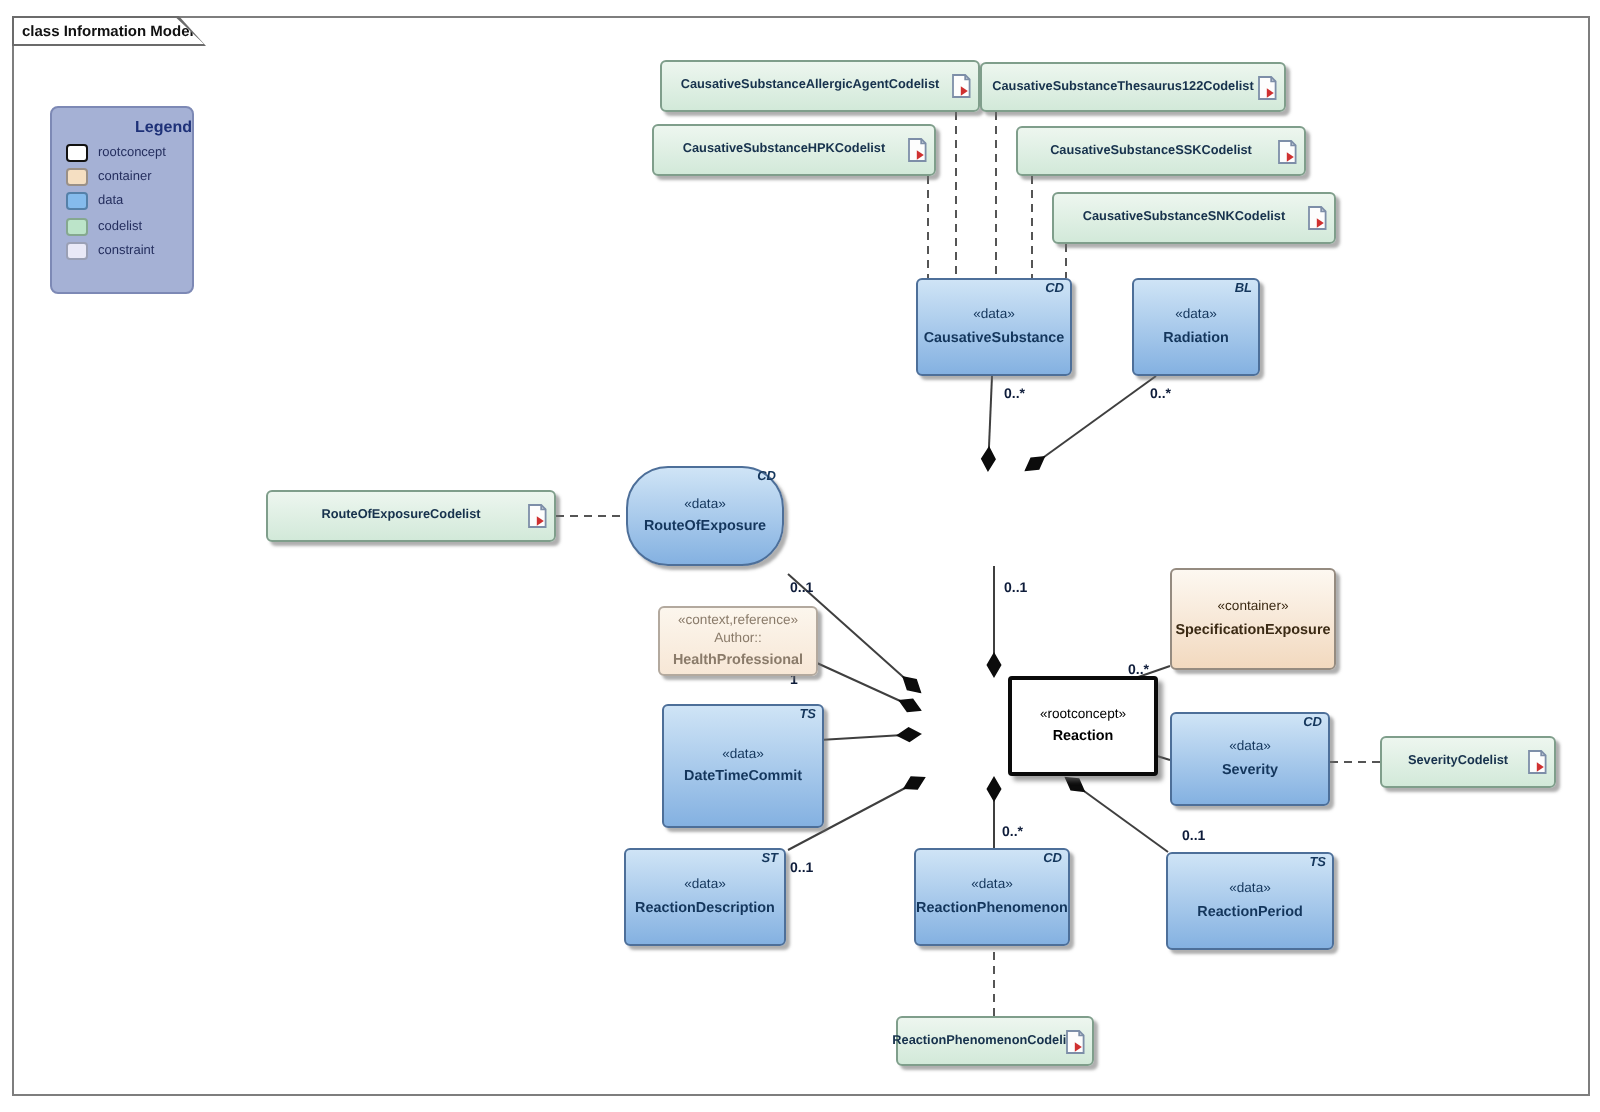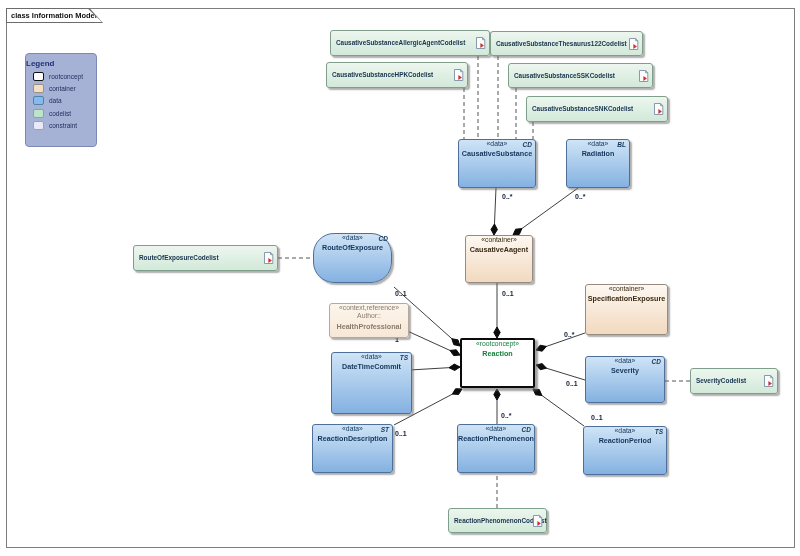--- a/index.html
+++ b/index.html
@@ -14,41 +14,41 @@
              display:flex;align-items:center;padding-left:4px;
              font-size:7.5px;font-weight:bold;color:#111;}
   svg.edges{position:absolute;left:0;top:0;z-index:1;}
   svg.edges line.solid{stroke:#3f3f3f;stroke-width:1;}
   svg.edges line.dashed{stroke:#555;stroke-width:1;stroke-dasharray:4,3;}
   svg.edges polygon.diamond{fill:#0c0c0c;stroke:#0c0c0c;}
   svg.edges text.edge-label{font-family:"Liberation Sans",sans-serif;font-size:7px;
              font-weight:bold;fill:#0e1c3a;}
   .nodes{position:absolute;left:0;top:0;width:100%;height:100%;z-index:2;pointer-events:none;}
   .node{position:absolute;border-radius:3px;box-sizing:border-box;pointer-events:auto;
-        display:flex;flex-direction:column;align-items:center;
+        display:flex;flex-direction:column;align-items:center;justify-content:center;
         text-align:center;box-shadow:2px 2px 1.5px rgba(110,110,110,0.55);line-height:1.25;}
   .node--data{background:linear-gradient(180deg,#cfe4f6 0%,#84b1e1 100%);
         border:1px solid #4d6f99;color:#14365c;}
   .node--container{background:linear-gradient(180deg,#fdf8f1 0%,#f2d9bf 100%);
         border:1px solid #958b80;color:#3b2a14;}
   .node--codelist{background:linear-gradient(180deg,#edf6ef 0%,#d2e9d9 100%);
         border:1px solid #7f9e8b;color:#17324d;flex-direction:row;}
-  .node--rootconcept{background:#ffffff;border:2.6px solid #0a0a0a;color:#15803d;
-        border-radius:2px;box-shadow:2.5px 2.5px 2px rgba(100,100,100,0.6);}
+  .node--rootconcept{background:#ffffff;border:2.6px solid #0a0a0a;color:#000000;
+        border-radius:2px;box-shadow:2.5px 2.5px 2px rgba(100,100,100,0.6);margin-left:44px;}
   .node--reference{background:linear-gradient(180deg,#fcf6ed 0%,#f7e7d6 100%);
         border:1px solid #b3a99e;color:#8a7b6a;margin-left:17px;}
   .node .tag{position:absolute;top:1px;right:3px;font-style:italic;font-weight:bold;font-size:6.5px;}
   .node .stereo{font-size:6.8px;}
   .node .prefix{font-size:6.8px;}
   .node .name{font-size:7.2px;font-weight:bold;margin-top:1px;}
   .node--codelist .name{font-size:6.4px;margin:0;padding:0 15px 0 5px;white-space:nowrap;}
   .node--codelist .doc-icon{position:absolute;right:3px;top:50%;transform:translateY(-50%);}
   .legend{position:absolute;left:25px;top:53px;width:72px;height:94px;background:#a5b1d5;
         border:1px solid #7d89b5;border-radius:4px;z-index:2;box-sizing:border-box;padding:5px 0 0 7px;}
-  .legend-title{text-align:left;font-size:8px;font-weight:bold;color:#1e3178;
+  .legend-title{text-align:right;font-size:8px;font-weight:bold;color:#1e3178;
         margin-bottom:4px;margin-left:-7px;}
   .legend-item{display:flex;align-items:center;margin-bottom:3.2px;}
   .legend-item .sw{width:11px;height:9px;border-radius:2px;margin-right:5px;box-sizing:border-box;}
   .sw--rootconcept{background:#ffffff;border:1.6px solid #111;}
   .sw--container{background:#f5dfc2;border:1px solid #9a9087;}
   .sw--data{background:#85bbec;border:1px solid #5580a8;}
   .sw--codelist{background:#bce4c9;border:1px solid #85a88f;}
   .sw--constraint{background:#e9e9f7;border:1px solid #9aa0b5;}
   .legend-item .lbl{font-size:6.5px;color:#242e5e;}
 </style>
@@ -205,24 +205,20 @@
       <div class="node node--data" style="left: 583px; top: 426px; width: 84px; height: 49px;">
         <span class="tag">TS</span>
         <span class="stereo">«data»</span>
         <span class="name">ReactionPeriod</span>
       </div>
       <div class="node node--data" style="left: 585px; top: 356px; width: 80px; height: 47px;">
         <span class="tag">CD</span>
         <span class="stereo">«data»</span>
         <span class="name">Severity</span>
       </div>
-      <div class="node node--container" style="left: 465px; top: 235px; width: 68px; height: 48px;">
-        <span class="stereo">«container»</span>
-        <span class="name">CausativeAagent</span>
-      </div>
       <div class="node node--container" style="left: 585px; top: 284px; width: 83px; height: 51px;">
         <span class="stereo">«container»</span>
         <span class="name">SpecificationExposure</span>
       </div>
       <div class="node node--reference" style="left: 312px; top: 303px; width: 80px; height: 35px;">
         <span class="stereo">«context,reference»</span>
         <span class="prefix">Author::</span>
         <span class="name">HealthProfessional</span>
       </div>
       <div class="node node--rootconcept" style="left: 460px; top: 338px; width: 75px; height: 50px;">

